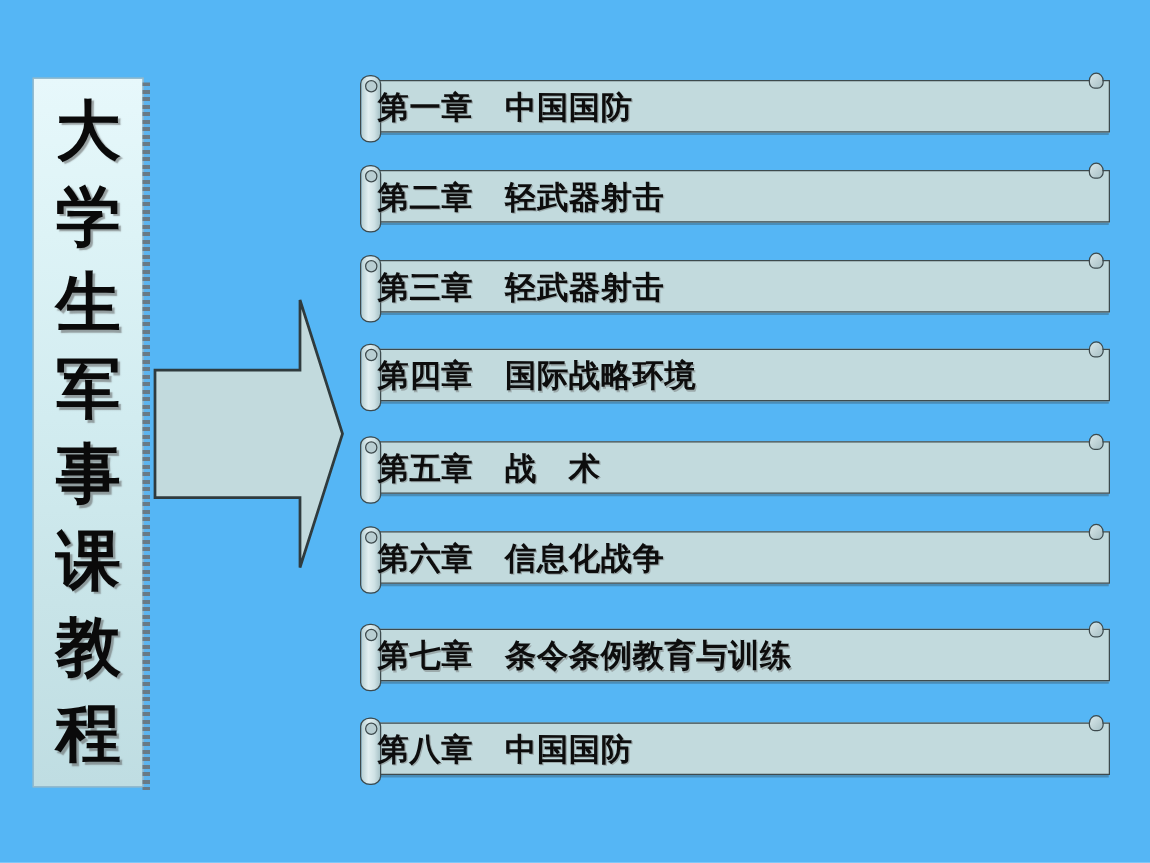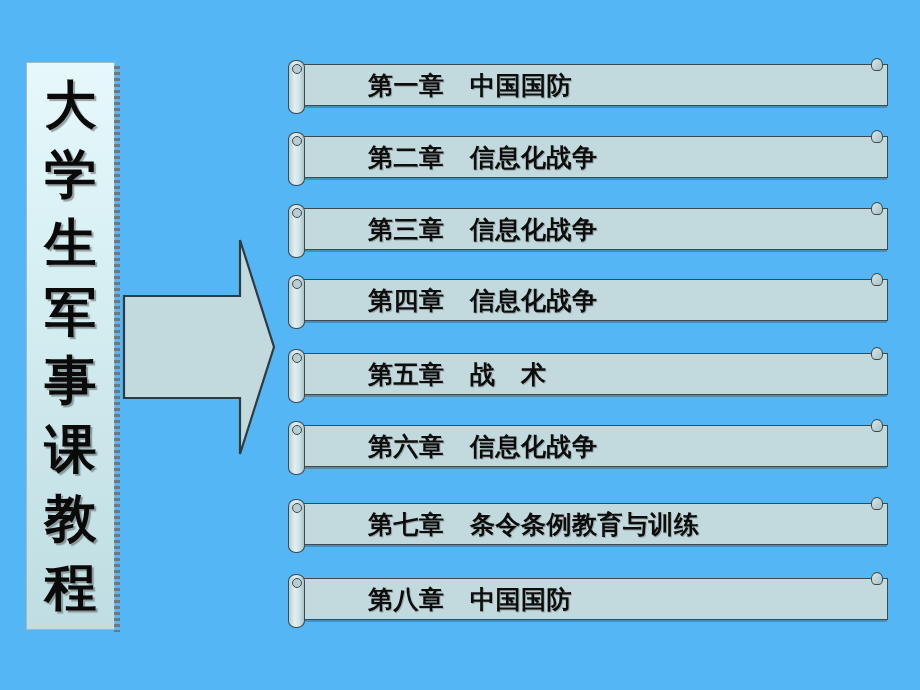--- a/index.html
+++ b/index.html
@@ -128,21 +128,20 @@
     box-sizing: border-box;
   }
   .scroll-label {
     position: absolute;
     left: 14px;
     top: 6px;
     width: 586px;
     height: 42px;
     display: flex;
     align-items: center;
-    padding-left: 66px;
     box-sizing: border-box;
     font-family: "DejaVu Serif", "Liberation Serif", serif;
     font-size: 25px;
     font-weight: bold;
     color: #0d0d0d;
     white-space: pre;
     letter-spacing: 0.5px;
     text-shadow: 1px 1px 0 rgba(110,110,110,0.45);
     user-select: none;
   }
@@ -173,35 +172,35 @@
     <div class="scroll-body"></div>
     <div class="scroll-curl-left"></div>
     <div class="scroll-curl-right"></div>
     <div class="scroll-label">第一章　中国国防</div>
   </div>
 
   <div class="scroll-row" style="top:130px">
     <div class="scroll-body"></div>
     <div class="scroll-curl-left"></div>
     <div class="scroll-curl-right"></div>
-    <div class="scroll-label">第二章　信息化战争</div>
+    <div class="scroll-label">第二章　轻武器射击</div>
   </div>
 
   <div class="scroll-row" style="top:202px">
     <div class="scroll-body"></div>
     <div class="scroll-curl-left"></div>
     <div class="scroll-curl-right"></div>
-    <div class="scroll-label">第三章　信息化战争</div>
+    <div class="scroll-label">第三章　轻武器射击</div>
   </div>
 
   <div class="scroll-row" style="top:273px">
     <div class="scroll-body"></div>
     <div class="scroll-curl-left"></div>
     <div class="scroll-curl-right"></div>
-    <div class="scroll-label">第四章　信息化战争</div>
+    <div class="scroll-label">第四章　国际战略环境</div>
   </div>
 
   <div class="scroll-row" style="top:347px">
     <div class="scroll-body"></div>
     <div class="scroll-curl-left"></div>
     <div class="scroll-curl-right"></div>
     <div class="scroll-label">第五章　战　术</div>
   </div>
 
   <div class="scroll-row" style="top:419px">

